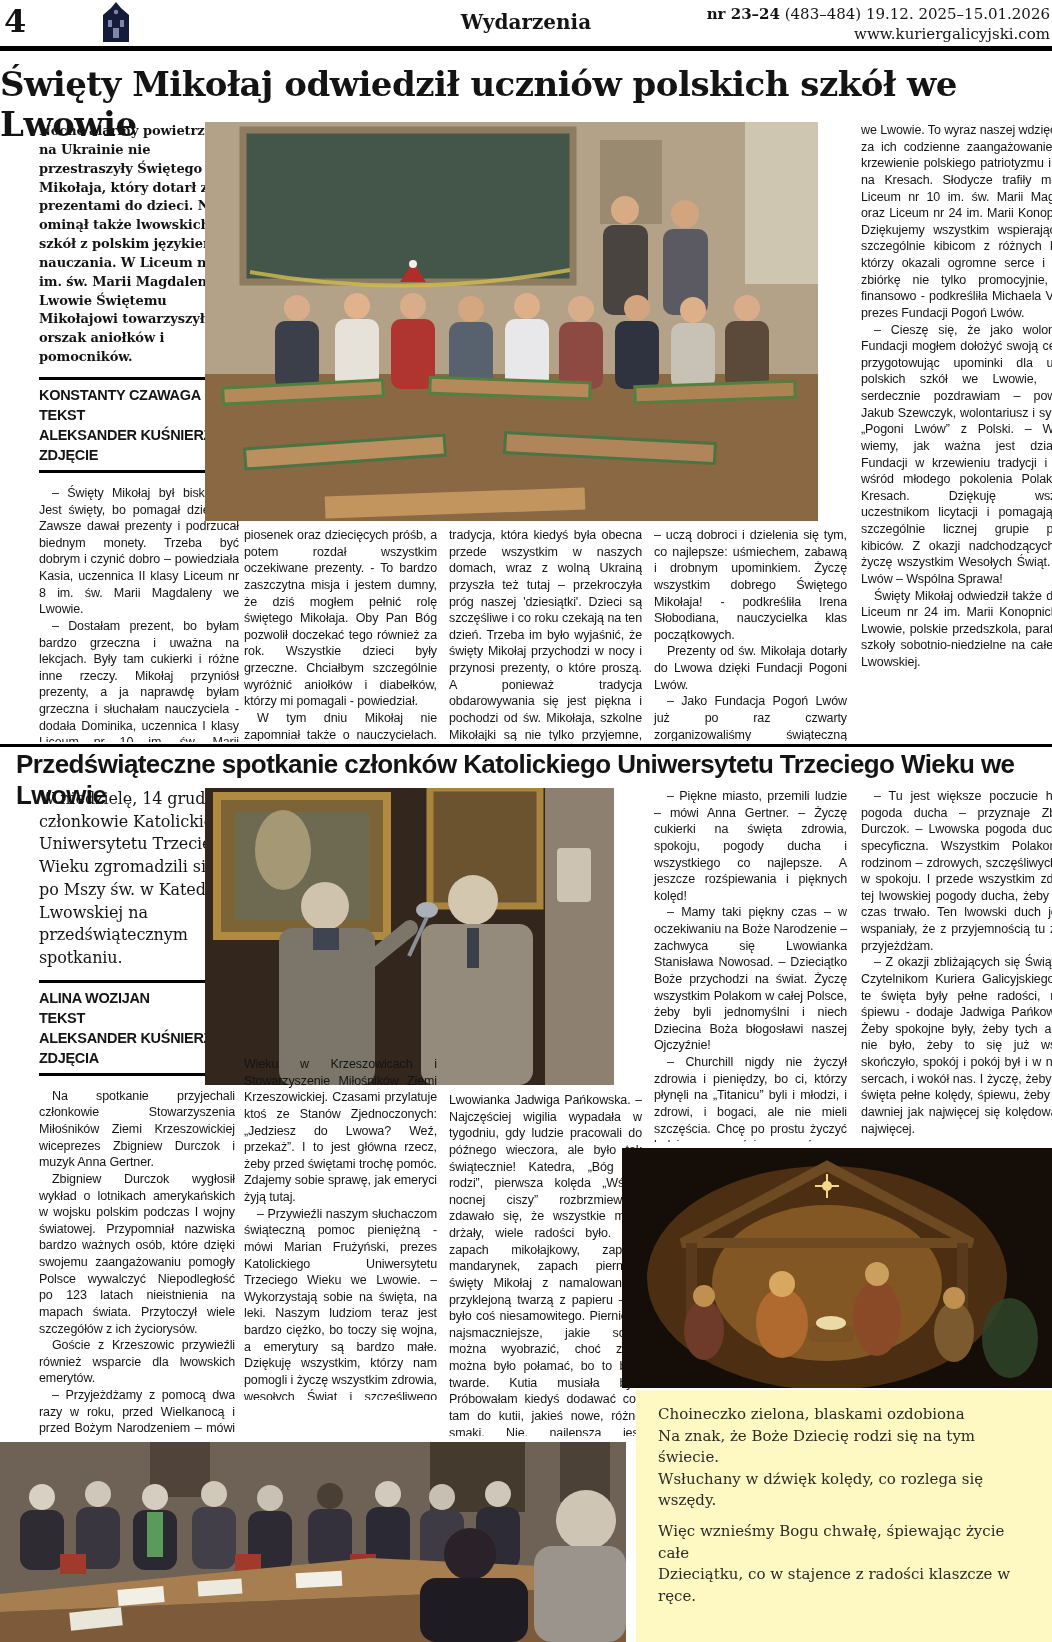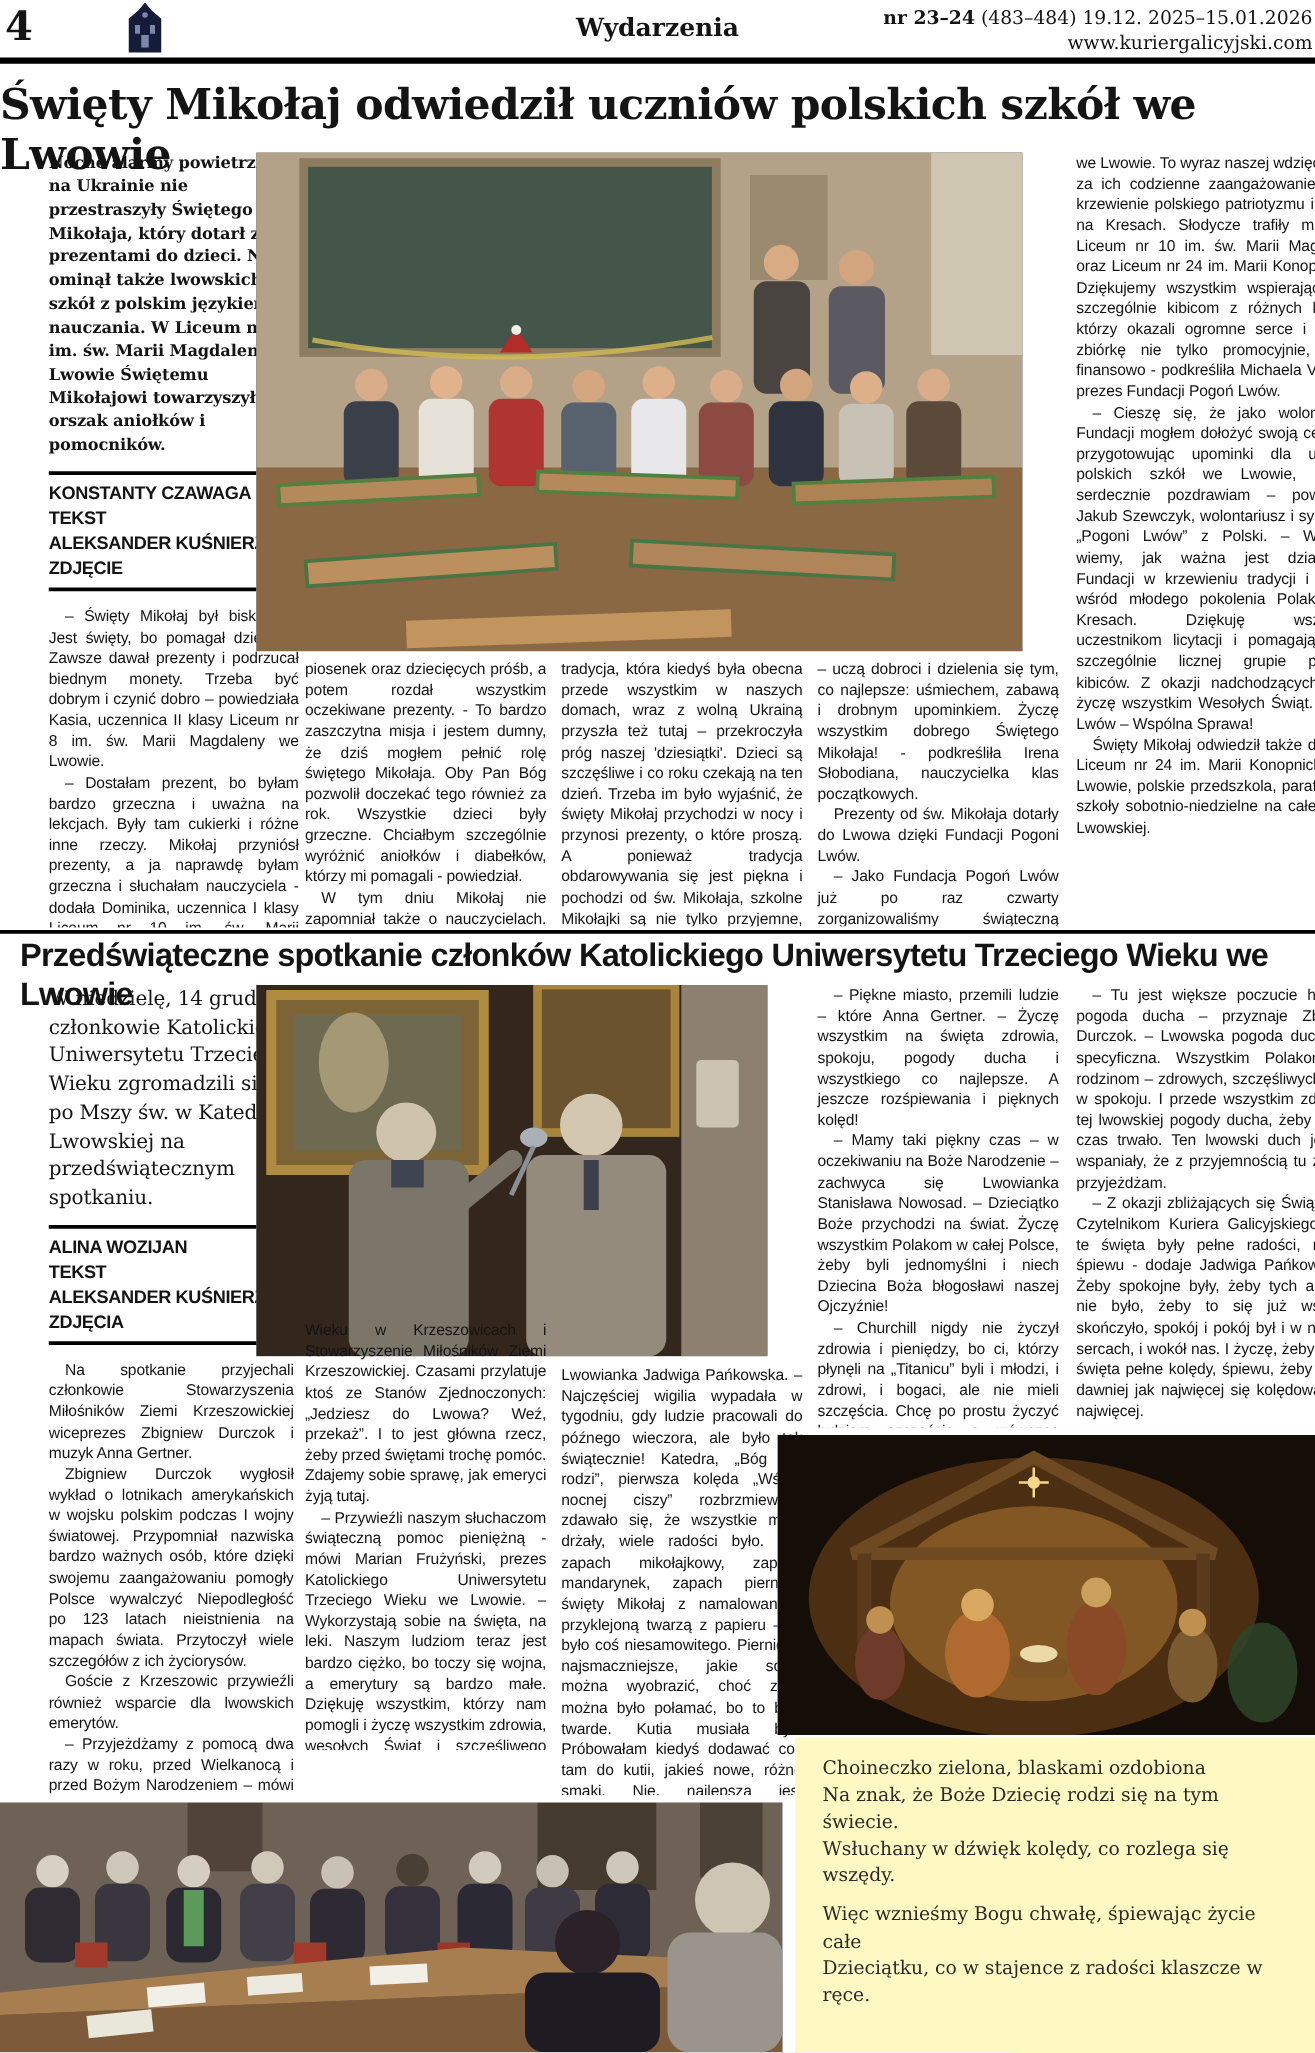--- a/index.html
+++ b/index.html
@@ -180,21 +180,21 @@
     <p class="cont">Wieku w Krzeszowicach i Stowarzyszenie Miłośników Ziemi Krzeszowickiej. Czasami przylatuje ktoś ze Stanów Zjednoczonych: „Jedziesz do Lwowa? Weź, przekaż”. I to jest główna rzecz, żeby przed świętami trochę pomóc. Zdajemy sobie sprawę, jak emeryci żyją tutaj.</p>
     <p>– Przywieźli naszym słuchaczom świąteczną pomoc pieniężną - mówi Marian Frużyński, prezes Katolickiego Uniwersytetu Trzeciego Wieku we Lwowie. – Wykorzystają sobie na święta, na leki. Naszym ludziom teraz jest bardzo ciężko, bo toczy się wojna, a emerytury są bardzo małe. Dziękuję wszystkim, którzy nam pomogli i życzę wszystkim zdrowia, wesołych Świąt i szczęśliwego Nowego Roku.</p>
 
   </div>
   <div class="col" style="left:410px;top:1092px;width:193px;height:344px;">
     <p class="cont">Lwowianka Jadwiga Pańkowska. – Najczęściej wigilia wypadała w tygodniu, gdy ludzie pracowali do późnego wieczora, ale było tak świątecznie! Katedra, „Bóg się rodzi”, pierwsza kolęda „Wśród nocnej ciszy” rozbrzmiewała, zdawało się, że wszystkie mury drżały, wiele radości było. Ten zapach mikołajkowy, zapach mandarynek, zapach piernika, święty Mikołaj z namalowaną i przyklejoną twarzą z papieru – to było coś niesamowitego. Pierniczki najsmaczniejsze, jakie sobie można wyobrazić, choć zęby można było połamać, bo to było twarde. Kutia musiała być. Próbowałam kiedyś dodawać coś tam do kutii, jakieś nowe, różne smaki. Nie, najlepsza jest tradycyjna kutia z namoczonej pszenicy. Dużo orzechów, dużo rodzynek. Barszcz tradycyjny z uszkami, gołąbki, pierogi. Musi być karp, a może jakaś inna ryba, śledź, kompot z suszonych owoców. I oczywiście różne słodkie wypieki.</p>
 
   </div>
 
   <div class="col" style="left:615px;top:788px;width:193px;height:354px;">
-    <p>– Piękne miasto, przemili ludzie – które Anna Gertner. – Życzę wszystkim na święta zdrowia, spokoju, pogody ducha i wszystkiego co najlepsze. A jeszcze rozśpiewania i pięknych kolęd!</p>
+    <p>– Piękne miasto, przemili ludzie – mówi Anna Gertner. – Życzę cukierki na święta zdrowia, spokoju, pogody ducha i wszystkiego co najlepsze. A jeszcze rozśpiewania i pięknych kolęd!</p>
     <p>– Mamy taki piękny czas – w oczekiwaniu na Boże Narodzenie – zachwyca się Lwowianka Stanisława Nowosad. – Dzieciątko Boże przychodzi na świat. Życzę wszystkim Polakom w całej Polsce, żeby byli jednomyślni i niech Dziecina Boża błogosławi naszej Ojczyźnie!</p>
     <p>– Churchill nigdy nie życzył zdrowia i pieniędzy, bo ci, którzy płynęli na „Titanicu” byli i młodzi, i zdrowi, i bogaci, ale nie mieli szczęścia. Chcę po prostu życzyć ludziom szczęścia a wówczas wszystko się skumuluje. Plus błogosławieństwa Bożego - mówi Lwowianka z Łyczakowa Amalia Hunkiewicz.</p>
   </div>
   <div class="col" style="left:822px;top:788px;width:230px;height:356px;">
     <p>– Tu jest większe poczucie humoru, pogoda ducha – przyznaje Zbigniew Durczok. – Lwowska pogoda ducha jest specyficzna. Wszystkim Polakom, ich rodzinom – zdrowych, szczęśliwych Świąt w spokoju. I przede wszystkim zdrowia i tej lwowskiej pogody ducha, żeby to cały czas trwało. Ten lwowski duch jest tak wspaniały, że z przyjemnością tu zawsze przyjeżdżam.</p>
     <p>– Z okazji zbliżających się Świąt życzę Czytelnikom Kuriera Galicyjskiego, żeby te święta były pełne radości, miłości, śpiewu - dodaje Jadwiga Pańkowska. – Żeby spokojne były, żeby tych alarmów nie było, żeby to się już wszystko skończyło, spokój i pokój był i w naszych sercach, i wokół nas. I życzę, żeby to były święta pełne kolędy, śpiewu, żeby tak jak dawniej jak najwięcej się kolędowało, jak najwięcej.</p>
   </div>
 
   <div class="photo" style="left:622px;top:1148px;width:430px;height:240px;">
     <svg viewBox="0 0 430 240" preserveAspectRatio="none">

